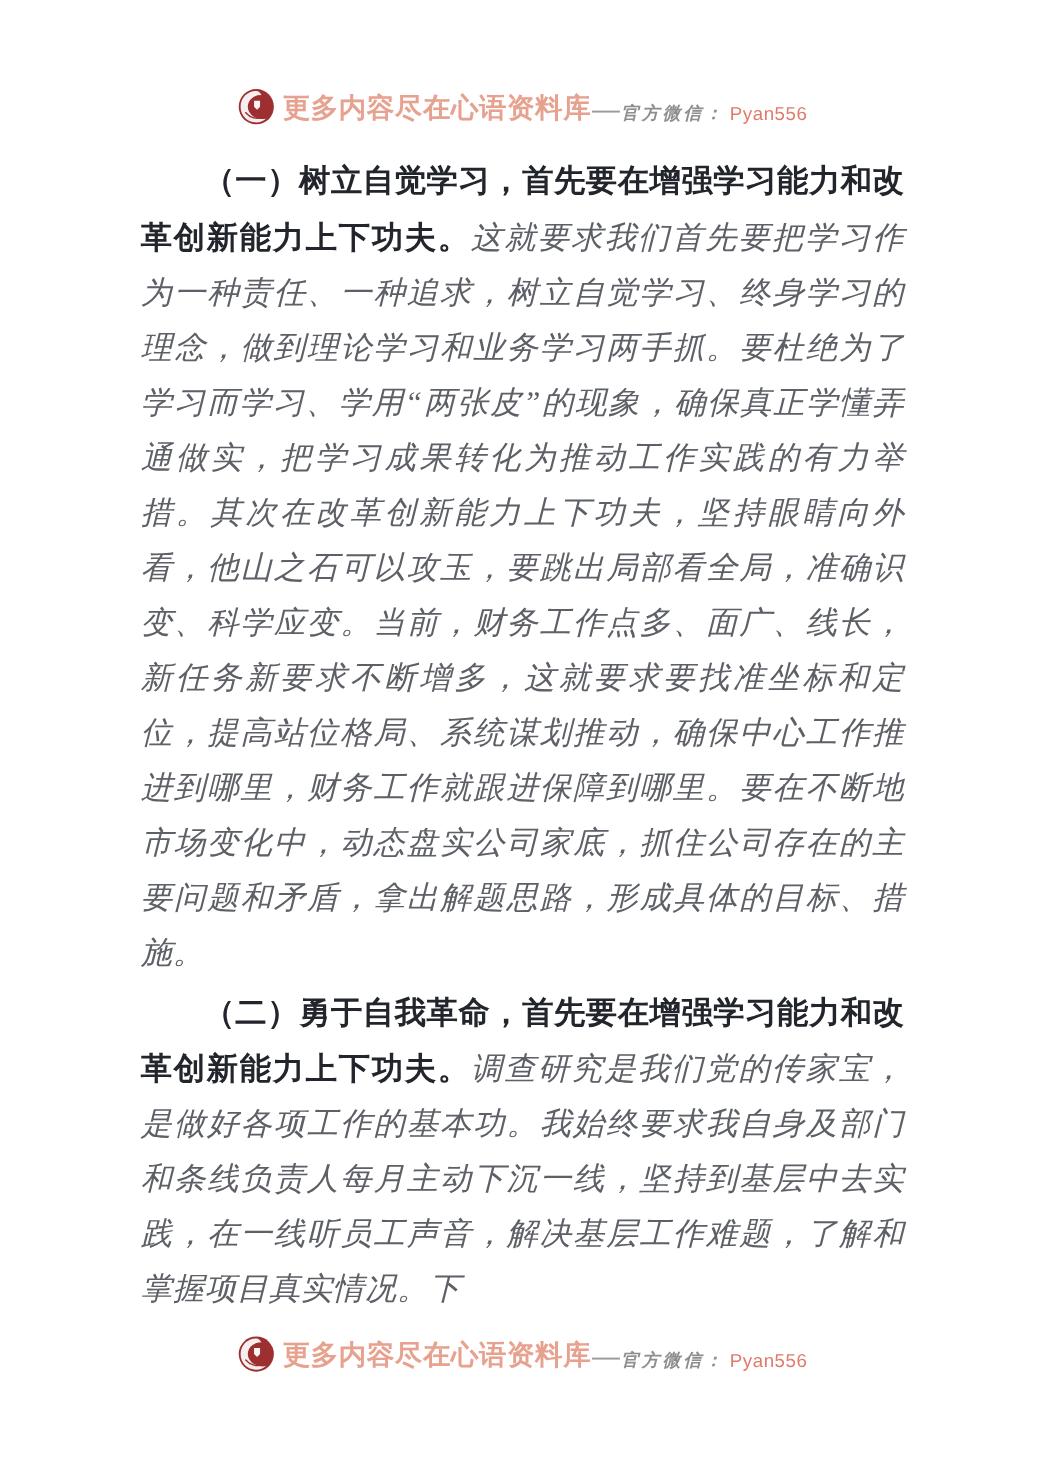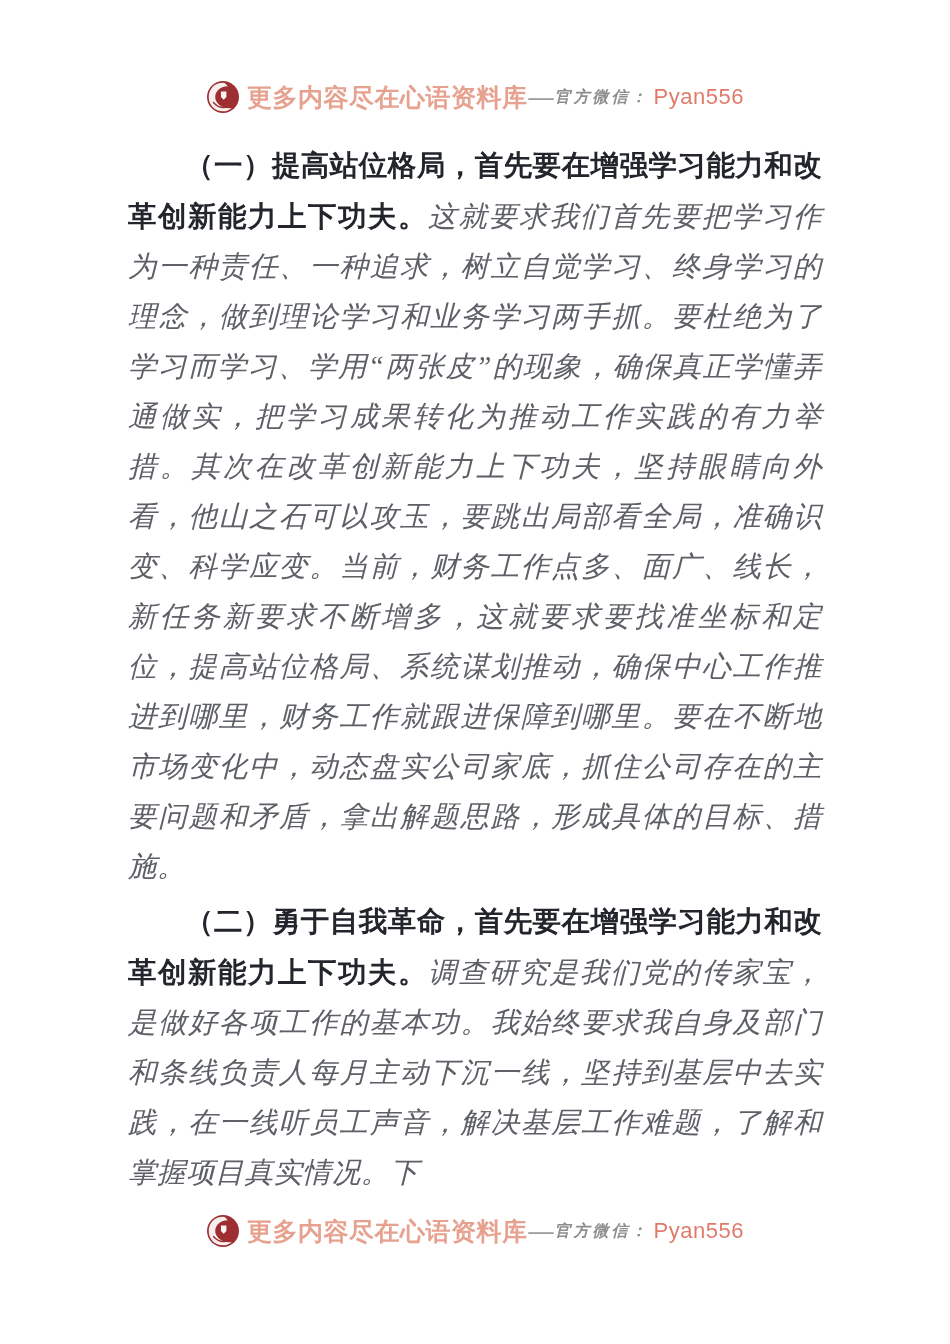--- a/index.html
+++ b/index.html
@@ -15,21 +15,21 @@
     overflow: hidden;
     font-family: "Liberation Serif", "DejaVu Serif", serif;
   }
 
   
   .watermark {
     position: absolute;
     left: 0;
     width: 950px;
     display: flex;
-    align-items: center;
+    align-items: flex-end;
     justify-content: center;
     gap: 0px;
     white-space: nowrap;
     user-select: none;
   }
   .watermark.top    { top: 80px;  }
   .watermark.bottom { top: 1214px; }
 
   .wm-logo {
     width: 34px;
@@ -56,21 +56,21 @@
     font-family: "Liberation Serif", "DejaVu Serif", serif;
     font-weight: 700;
     font-style: italic;
     font-size: 16px;
     letter-spacing: 3px;
     color: #8e8e8e;
   }
   .wm-handle {
     font-family: "Liberation Sans", "DejaVu Sans", sans-serif;
     font-weight: 400;
-    font-size: 22px;
+    font-size: 17px;
     letter-spacing: 0.5px;
     color: #e07a6a;
     margin-left: 4px;
   }
 
   
   .doc {
     position: absolute;
     left: 128px;
     top: 140px;
@@ -119,21 +119,21 @@
     <span class="wm-cn">更多内容尽在心语资料库</span>
     <span class="wm-dash">—</span>
     <span class="wm-official">官方微信：</span>
     <span class="wm-handle">Pyan556</span>
   </div>
 
   <div class="doc">
 
 
     <p class="para indent">
-      <span class="lead">（一）提高站位格局，首先要在增强学习能力和改革创新能力上下功夫。</span><span>这就要求我们首先要把学习作为一种责任、一种追求，树立自觉学习、终身学习的理念，做到理论学习和业务学习两手抓。要杜绝为了学习而学习、学用“两张皮”的现象，确保真正学懂弄通做实，把学习成果转化为推动工作实践的有力举措。其次在改革创新能力上下功夫，坚持眼睛向外看，他山之石可以攻玉，要跳出局部看全局，准确识变、科学应变。当前，财务工作点多、面广、线长，新任务新要求不断增多，这就要求要找准坐标和定位，提高站位格局、系统谋划推动，确保中心工作推进到哪里，财务工作就跟进保障到哪里。要在不断地市场变化中，动态盘实公司家底，抓住公司存在的主要问题和矛盾，拿出解题思路，形成具体的目标、措施。</span>
+      <span class="lead">（一）树立自觉学习，首先要在增强学习能力和改革创新能力上下功夫。</span><span>这就要求我们首先要把学习作为一种责任、一种追求，树立自觉学习、终身学习的理念，做到理论学习和业务学习两手抓。要杜绝为了学习而学习、学用“两张皮”的现象，确保真正学懂弄通做实，把学习成果转化为推动工作实践的有力举措。其次在改革创新能力上下功夫，坚持眼睛向外看，他山之石可以攻玉，要跳出局部看全局，准确识变、科学应变。当前，财务工作点多、面广、线长，新任务新要求不断增多，这就要求要找准坐标和定位，提高站位格局、系统谋划推动，确保中心工作推进到哪里，财务工作就跟进保障到哪里。要在不断地市场变化中，动态盘实公司家底，抓住公司存在的主要问题和矛盾，拿出解题思路，形成具体的目标、措施。</span>
     </p>
 
     <p class="para indent">
       <span class="lead">（二）勇于自我革命，首先要在增强学习能力和改革创新能力上下功夫。</span><span>调查研究是我们党的传家宝，是做好各项工作的基本功。我始终要求我自身及部门和条线负责人每月主动下沉一线，坚持到基层中去实践，在一线听员工声音，解决基层工作难题，了解和掌握项目真实情况。下</span>
     </p>
 
   </div>
 
   <div class="watermark bottom">
     <svg class="wm-logo" viewBox="0 0 100 100">

